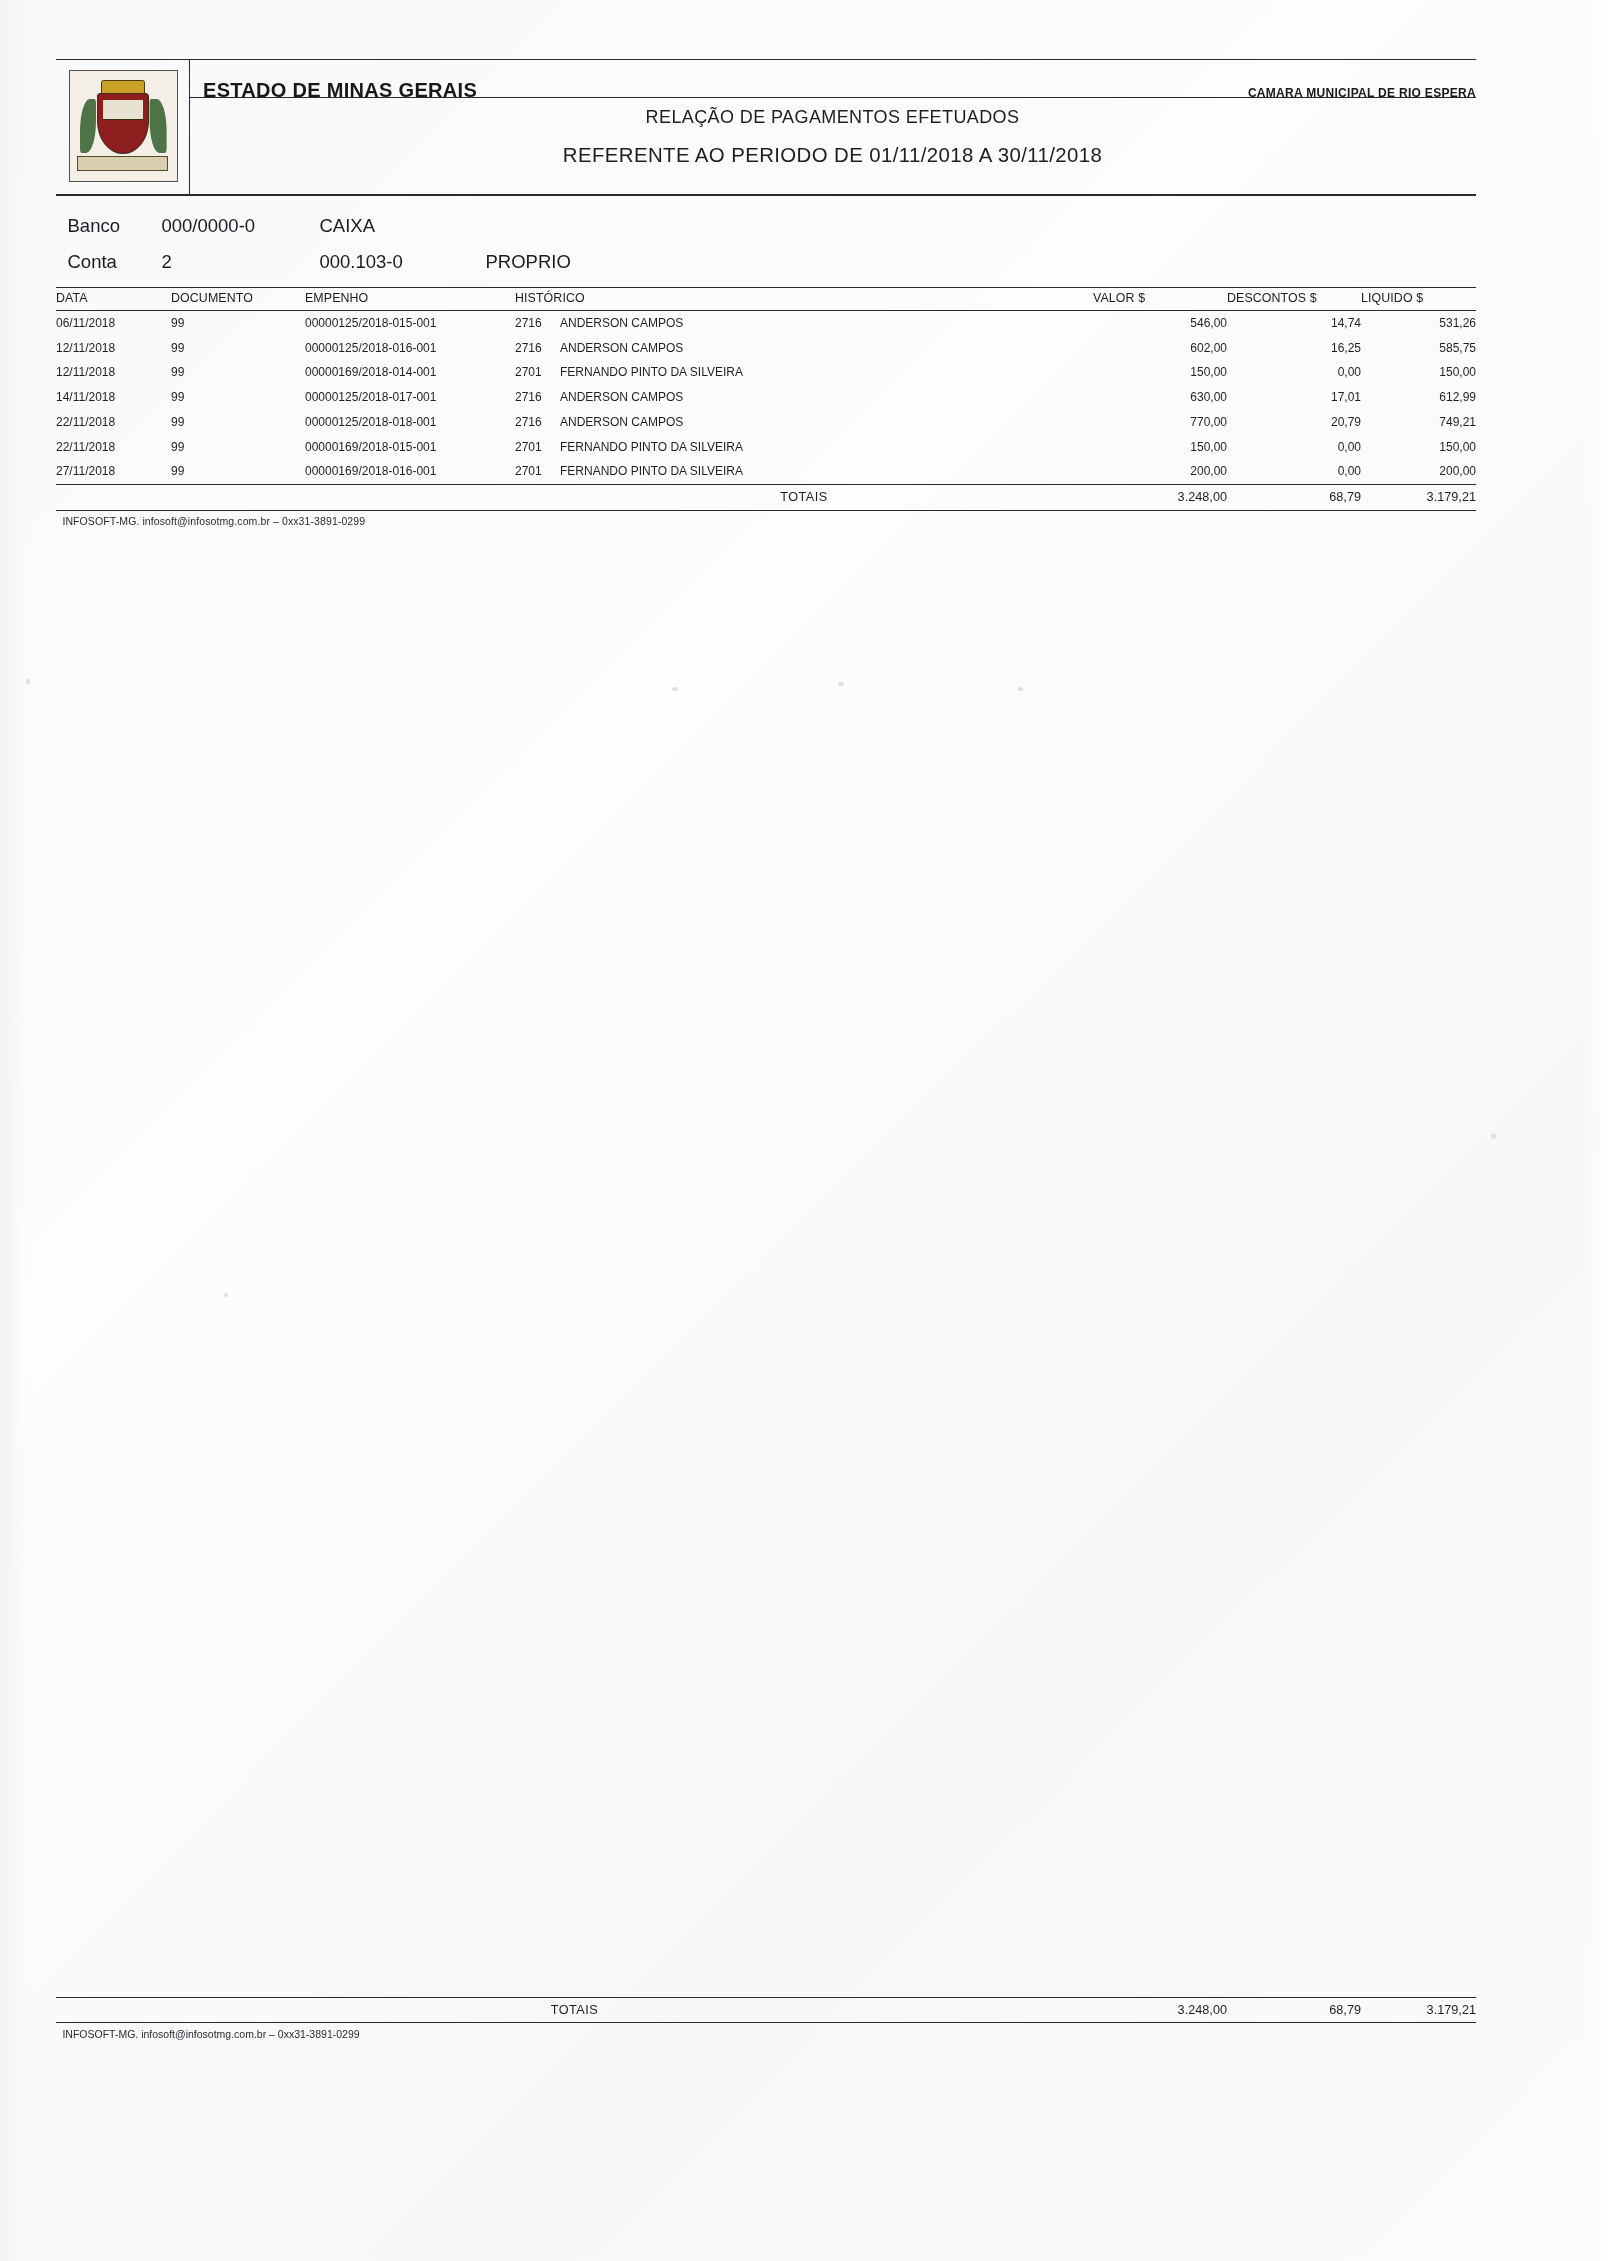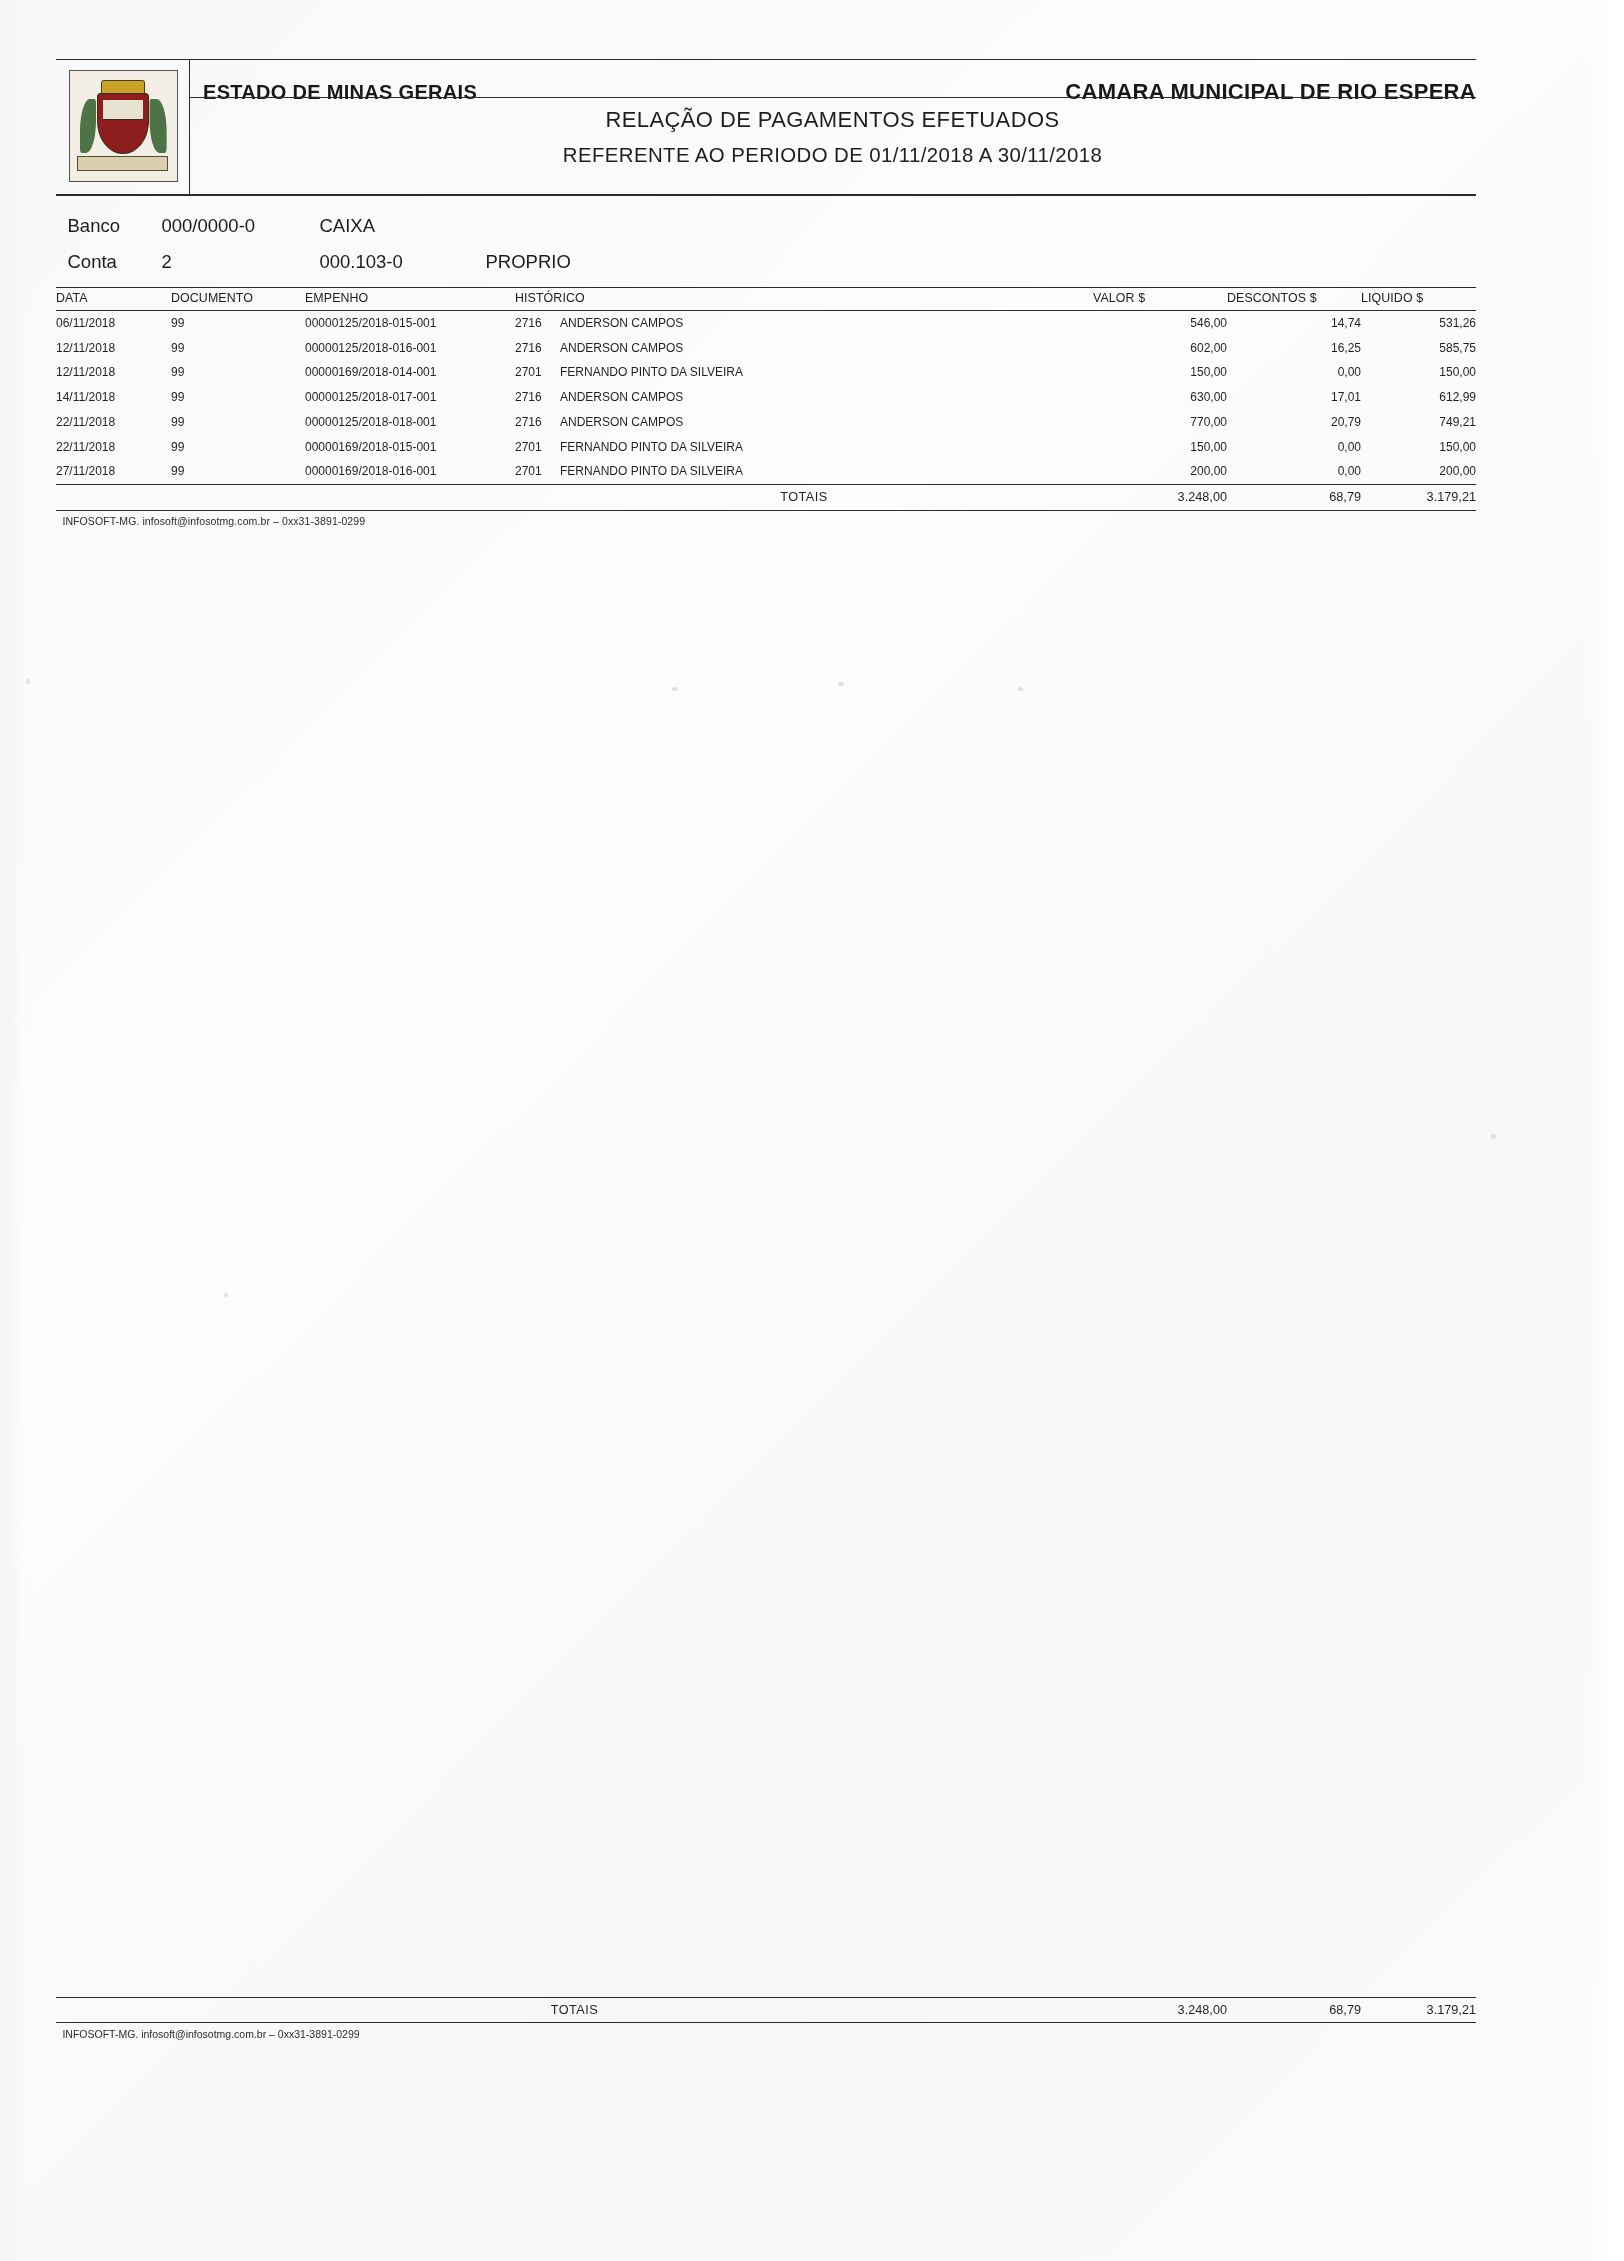--- a/index.html
+++ b/index.html
@@ -130,40 +130,40 @@
     align-items: baseline;
     gap: 11px;
   }
   .org-left {
     font-size: 20px;
     font-weight: bold;
     letter-spacing: 0.3px;
     color: #16181a;
   }
   .org-right {
-    font-size: 22px;
+    font-size: 12px;
     font-weight: bold;
     letter-spacing: 0.3px;
     color: #16181a;
     text-align: right;
   }
   .hdr-underline {
     position: absolute;
     left: 133px;
     right: 0;
     top: 37px;
     border-top: 1.3px solid #2a2a2a;
   }
   .hdr-title {
     position: absolute;
     left: 133px;
     right: 0;
     top: 47px;
     text-align: center;
-    font-size: 22px;
+    font-size: 18px;
     letter-spacing: 0.4px;
     color: #1c1e20;
   }
   .hdr-subtitle {
     position: absolute;
     left: 133px;
     right: 0;
     top: 84px;
     text-align: center;
     font-size: 20.4px;

